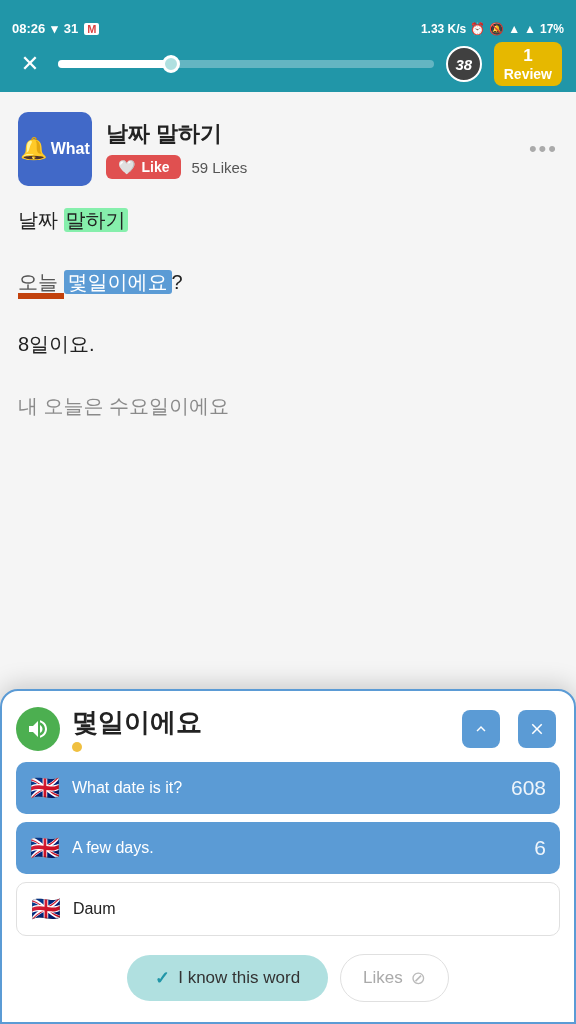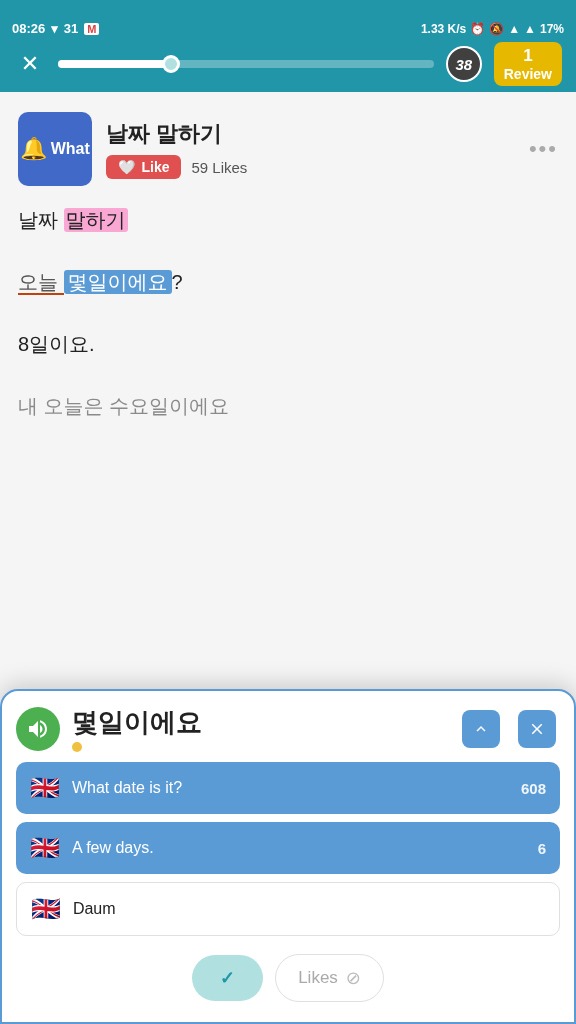--- a/index.html
+++ b/index.html
@@ -182,32 +182,32 @@
       background: #f5f5f5;
       padding: 0;
     }
     .text-line {
       font-size: 20px;
       color: #222;
       margin-bottom: 30px;
       line-height: 1.6;
     }
     .word-highlight-yellow {
-      background: #f9a8d4;
+      background: #86efac;
       border-radius: 3px;
       padding: 1px 2px;
     }
     .word-highlight-blue {
       background: #5b9bd5;
       color: white;
       border-radius: 3px;
       padding: 1px 4px;
     }
     .word-underline {
-      border-bottom: 2px solid #c2410c;
+      border-bottom: 6px solid #c2410c;
       color: #555;
     }
     .text-fade {
       opacity: 0.5;
       margin-top: 29px;
     }
 
     
     .popup-card {
       position: fixed;
@@ -303,22 +303,22 @@
     .flag-icon {
       font-size: 24px;
       flex-shrink: 0;
     }
     .def-text {
       flex: 1;
       font-size: 16px;
       font-weight: 500;
     }
     .def-count {
-      font-size: 15px;
-      font-weight: bold;
+      font-size: 21px;
+      font-weight: normal;
       color: rgba(255,255,255,0.9);
     }
     .def-count-dark {
       font-size: 15px;
       font-weight: bold;
       color: #888;
     }
 
     
     .popup-actions {
@@ -478,19 +478,20 @@
       <span class="flag-icon">🇬🇧</span>
       <span class="def-text">Daum</span>
       <span class="def-count-dark"></span>
     </div>
 
   </div>
 
   <div class="popup-actions">
     <div class="know-btn">
       <span class="know-check">✓</span>
+      <span>I know this word</span>
     </div>
     <div class="ignore-btn">
       <span>Likes</span>
       <span style="color:#bbb;font-size:18px;">⊘</span>
     </div>
   </div>
 </div>
 
 </body></html>

